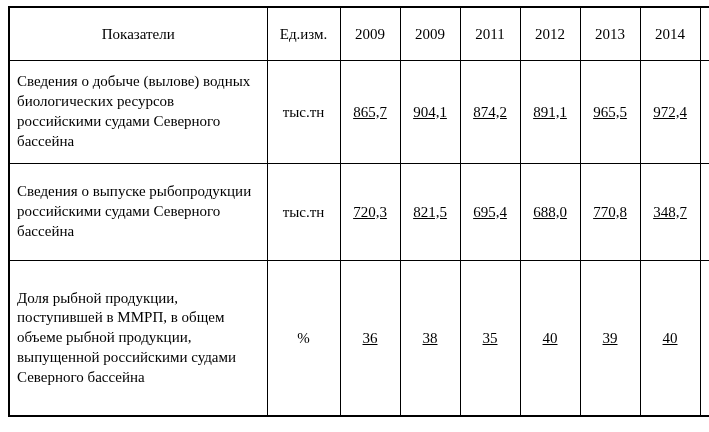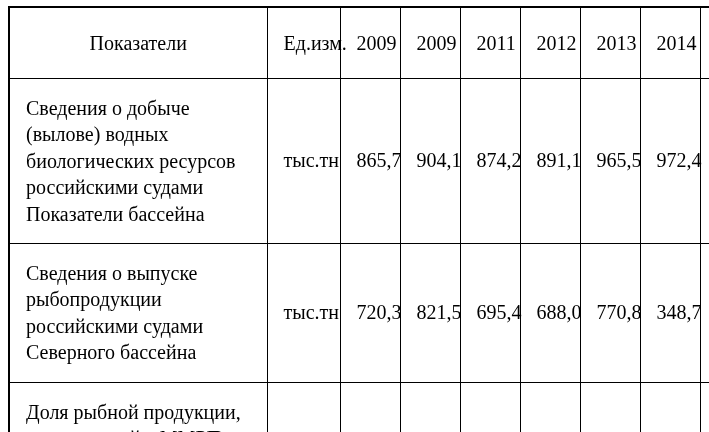--- a/index.html
+++ b/index.html
@@ -24,24 +24,24 @@
     position: absolute;
     left: 8px;
     top: 6px;
     width: 693px;
     border-collapse: collapse;
     table-layout: fixed;
   }
   table.data-table th,
   table.data-table td {
     border: 1px solid #000000;
-    padding: 16px;
+    padding: 7px;
     vertical-align: middle;
     font-weight: normal;
-    font-size: 20px;
+    font-size: 15px;
     background: #ffffff;
   }
   
   table.data-table {
     border: 2px solid #000000;
   }
   .col-indicator { width: 258px; }
   .col-unit { width: 73px; }
   .col-year { width: 60px; }
 
@@ -67,20 +67,21 @@
   }
   .cell-unit {
     text-align: center;
     font-weight: bold;
     font-size: 14.5px;
   }
   .cell-value {
     text-align: center;
     font-weight: bold;
     font-size: 14.5px;
+    text-decoration: underline;
   }
   .row-1 td { height: 88px; }
   .row-2 td { height: 82px; }
   .row-3 td { height: 140px; }
   .header-row th { height: 38px; }
   
   .row-1 td { border-top: 2px solid #000; }
   .row-2 td { border-top: 2px solid #000; }
   .row-3 td { border-top: 2px solid #000; }
   .header-row th { border-bottom: 1px solid #000; }
@@ -109,21 +110,21 @@
         <th class="hdr-year">2009</th>
         <th class="hdr-year">2011</th>
         <th class="hdr-year">2012</th>
         <th class="hdr-year">2013</th>
         <th class="hdr-year">2014</th>
         <th class="hdr-year">2015</th>
       </tr>
     </thead>
     <tbody>
       <tr class="row-1">
-        <td class="cell-indicator">Сведения о добыче (вылове) водных биологических ресурсов российскими судами Показатели бассейна</td>
+        <td class="cell-indicator">Сведения о добыче (вылове) водных биологических ресурсов российскими судами Северного бассейна</td>
         <td class="cell-unit">тыс.тн</td>
         <td class="cell-value">865,7</td>
         <td class="cell-value">904,1</td>
         <td class="cell-value">874,2</td>
         <td class="cell-value">891,1</td>
         <td class="cell-value">965,5</td>
         <td class="cell-value">972,4</td>
         <td class="cell-value">971,7</td>
       </tr>
       <tr class="row-2">
@@ -137,19 +138,19 @@
         <td class="cell-value">348,7</td>
         <td class="cell-value">795,2</td>
       </tr>
       <tr class="row-3">
         <td class="cell-indicator">Доля рыбной продукции, поступившей в ММРП, в общем объеме рыбной продукции, выпущенной российскими судами Северного бассейна</td>
         <td class="cell-unit">%</td>
         <td class="cell-value">36</td>
         <td class="cell-value">38</td>
         <td class="cell-value">35</td>
         <td class="cell-value">40</td>
-        <td class="cell-value">34</td>
+        <td class="cell-value">39</td>
         <td class="cell-value">40</td>
         <td class="cell-value">27</td>
       </tr>
     </tbody>
   </table>
 </div>
 
 </body></html>

